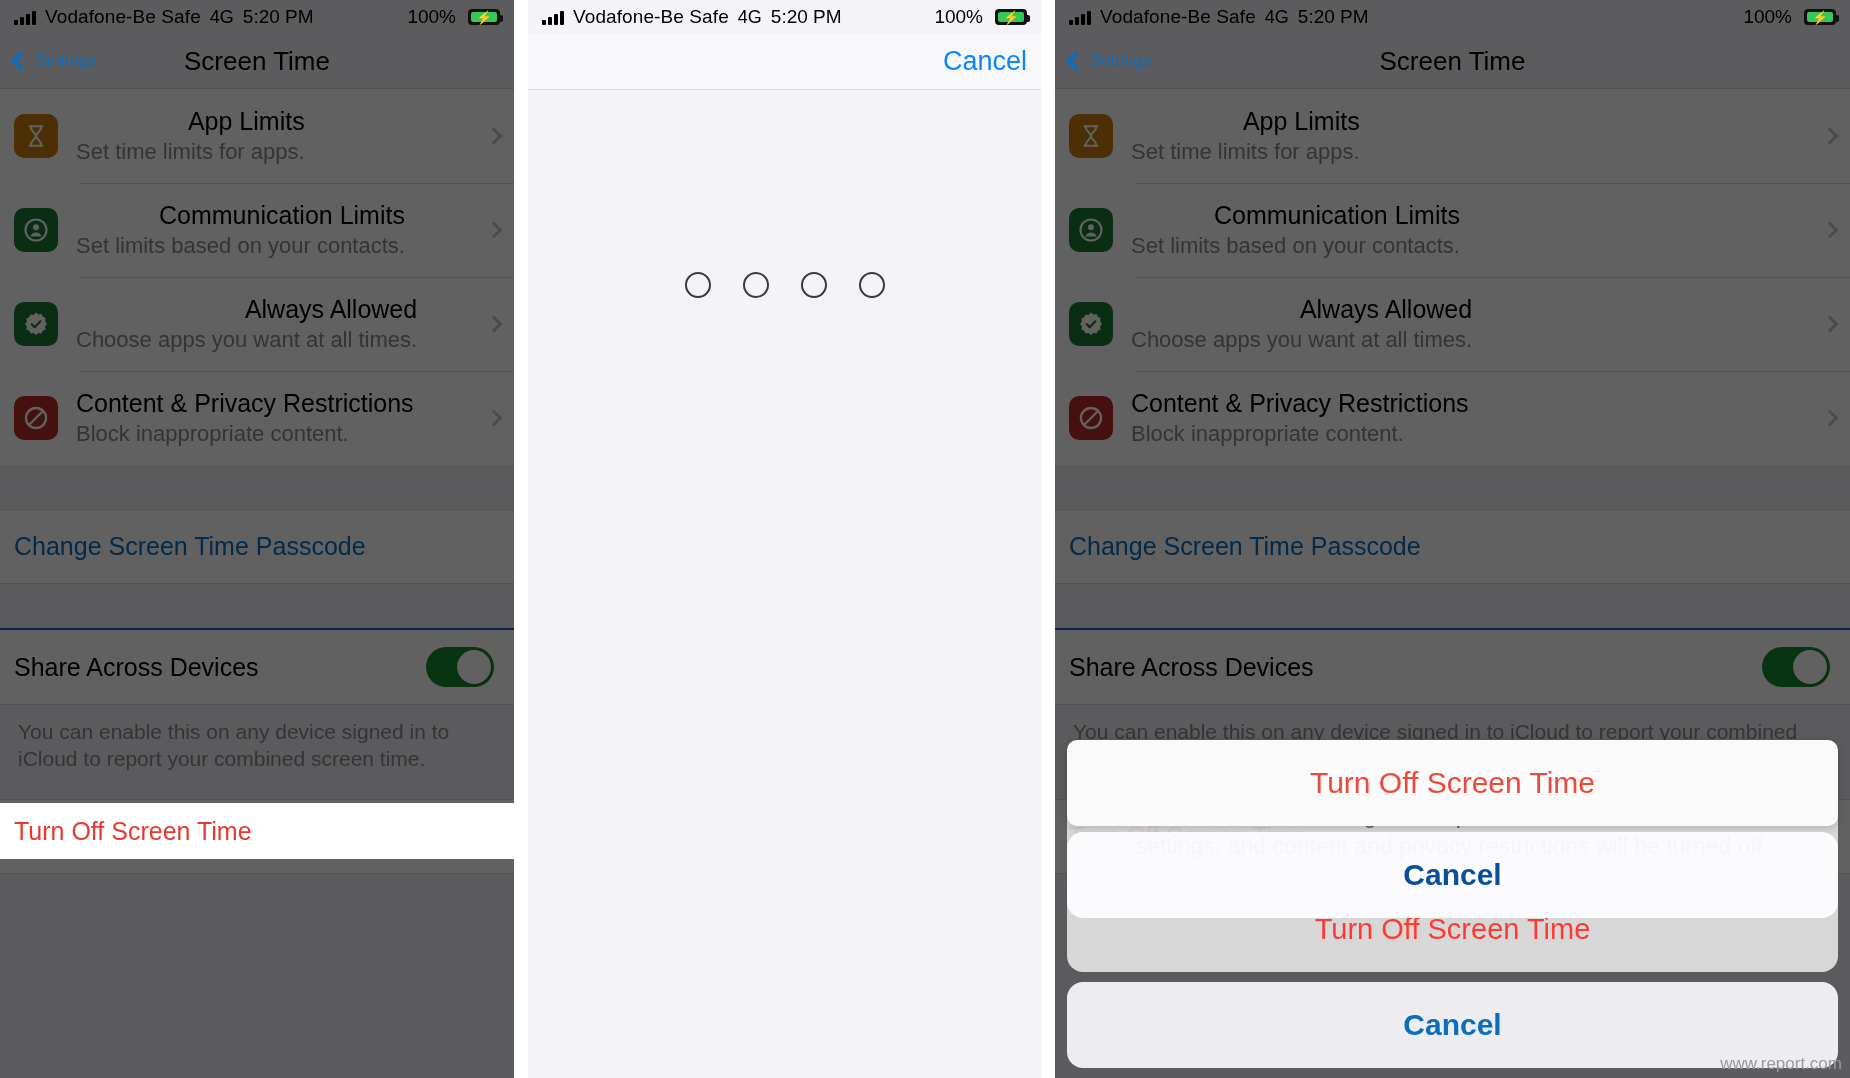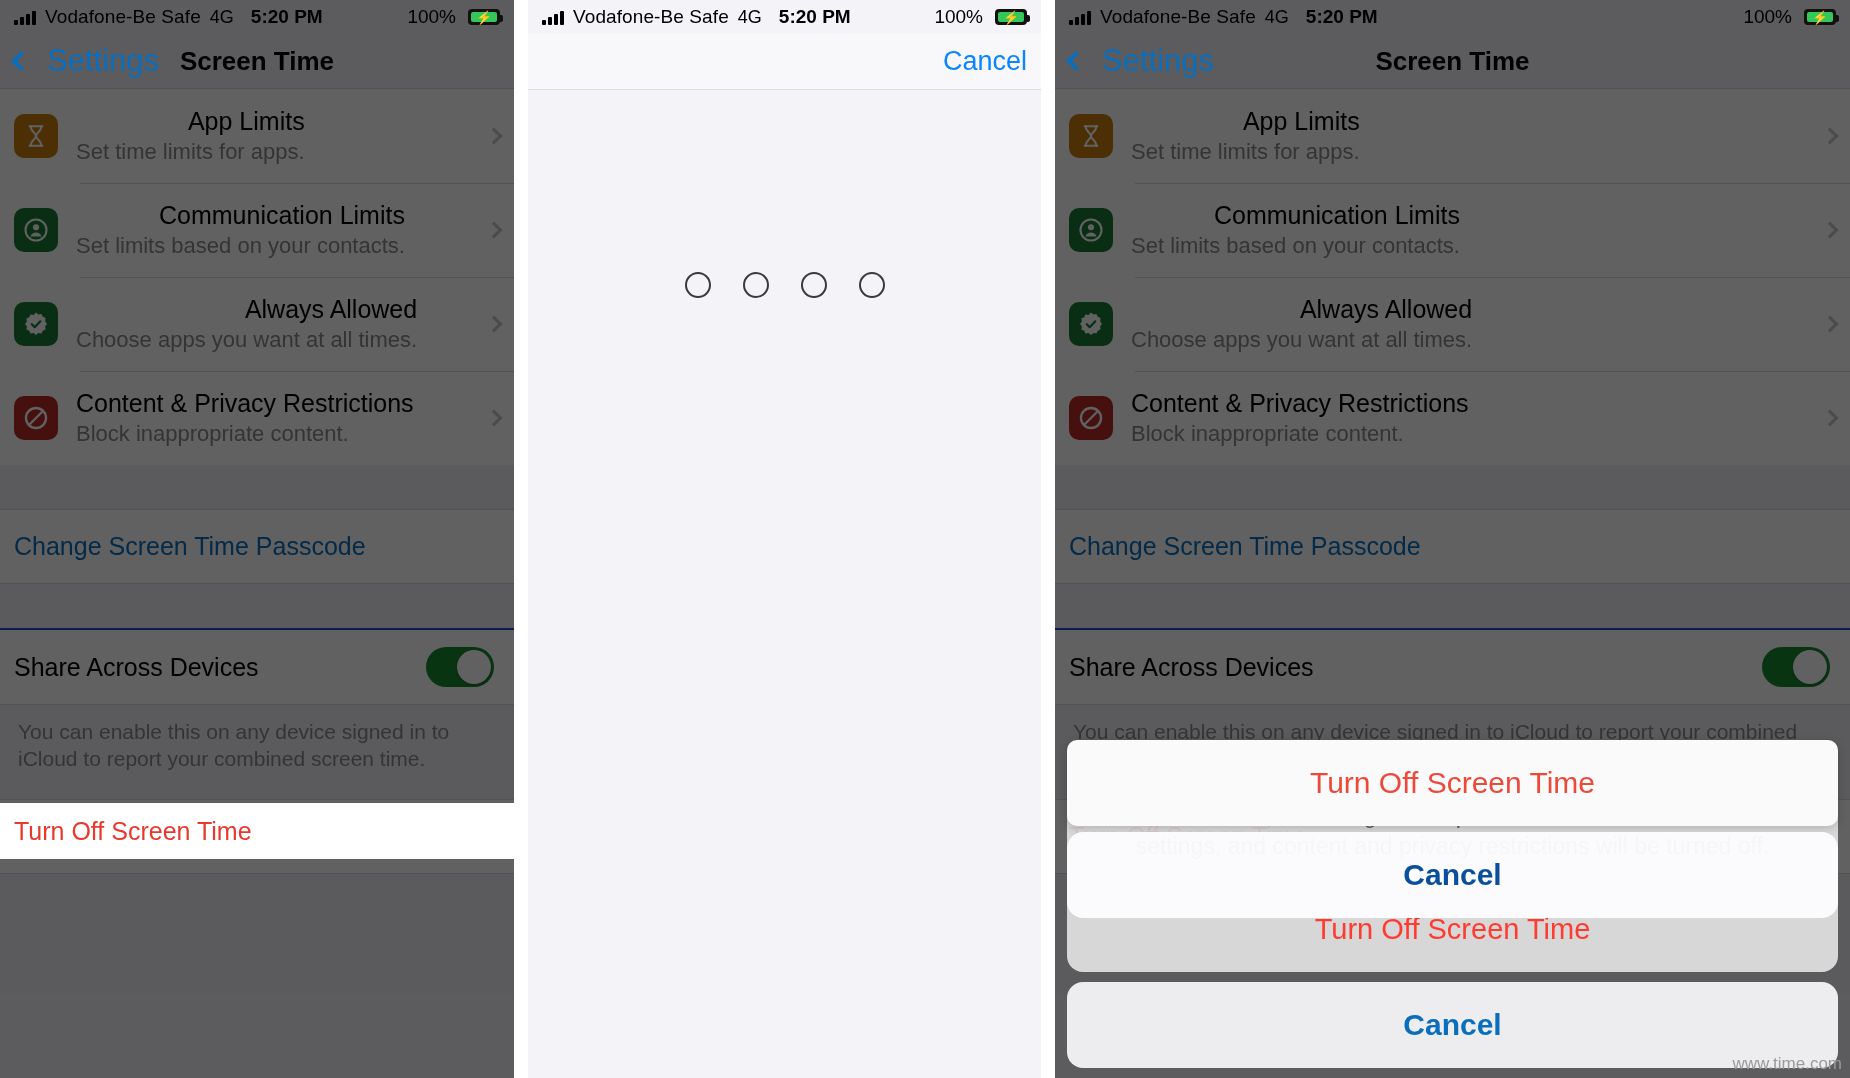--- a/index.html
+++ b/index.html
@@ -50,21 +50,21 @@
   .sb-left { display: flex; align-items: center; gap: 9px; }
   .sb-right { margin-left: auto; display: flex; align-items: center; gap: 12px; }
   .signal { display: flex; align-items: flex-end; gap: 2px; height: 15px; }
   .signal i { display:block; width: 4px; background: #000; border-radius: 1px; }
   .signal i:nth-child(1){ height: 5px; }
   .signal i:nth-child(2){ height: 8px; }
   .signal i:nth-child(3){ height: 11px; }
   .signal i:nth-child(4){ height: 14px; }
   .carrier { font-weight: 400; font-size: 19px; letter-spacing: .1px; }
   .net { font-weight: 400; font-size: 18px; }
-  .clock { font-weight: 700; font-size: 19px; margin-left: 8px; }
+  .clock { font-weight: 400; font-size: 19px; margin-left: 0; }
   .batt-pct { font-weight: 400; font-size: 19px; }
   .battery {
     position: relative;
     width: 32px; height: 16px;
     border: 2px solid #111; border-radius: 4px;
     background: #111;
     display: flex; align-items: center; justify-content: center;
   }
   .battery::after {
     content: ""; position: absolute; right: -5px; top: 4px;
@@ -81,32 +81,32 @@
 
   
   .navbar {
     position: relative;
     height: 54px;
     display: flex; align-items: center;
     padding: 0 14px;
     z-index: 60;
   }
   .nav-back {
-    display: flex; align-items: center; gap: 16px;
-    color: #0a6ebd; font-size: 31px;
+    display: flex; align-items: center; gap: 4px;
+    color: #0a6ebd; font-size: 17px;
   }
   .chev-left {
     display: inline-block; width: 14px; height: 14px;
     border-left: 4px solid #0a6ebd; border-bottom: 4px solid #0a6ebd;
     transform: rotate(45deg); margin-right: 3px;
   }
   .nav-title {
     position: absolute; left: 0; right: 0;
     text-align: center;
-    font-size: 26px; font-weight: 700; color: #000;
+    font-size: 26px; font-weight: 400; color: #000;
     pointer-events: none;
   }
   .nav-right {
     margin-left: auto; color: #0a84ff; font-size: 27px;
   }
 
   
   .scroll { position: relative; z-index: 10; }
   .grp { background: #ffffff; }
   .grp-gap { height: 44px; background: #efeff4; }
@@ -559,16 +559,16 @@
       </div>
       <div class="sheet-cancel">Cancel</div>
     </div>
 
     <div class="dim-layer"></div>
 
     <div class="sheet-hilite" style="top:740px;">Turn Off Screen Time</div>
 
     <div class="cancel-bright" style="top:832px;">Cancel</div>
 
-    <div class="watermark">www.time.com</div>
+    <div class="watermark">www.report.com</div>
   </div>
 
 </div>
 
 </body></html>

